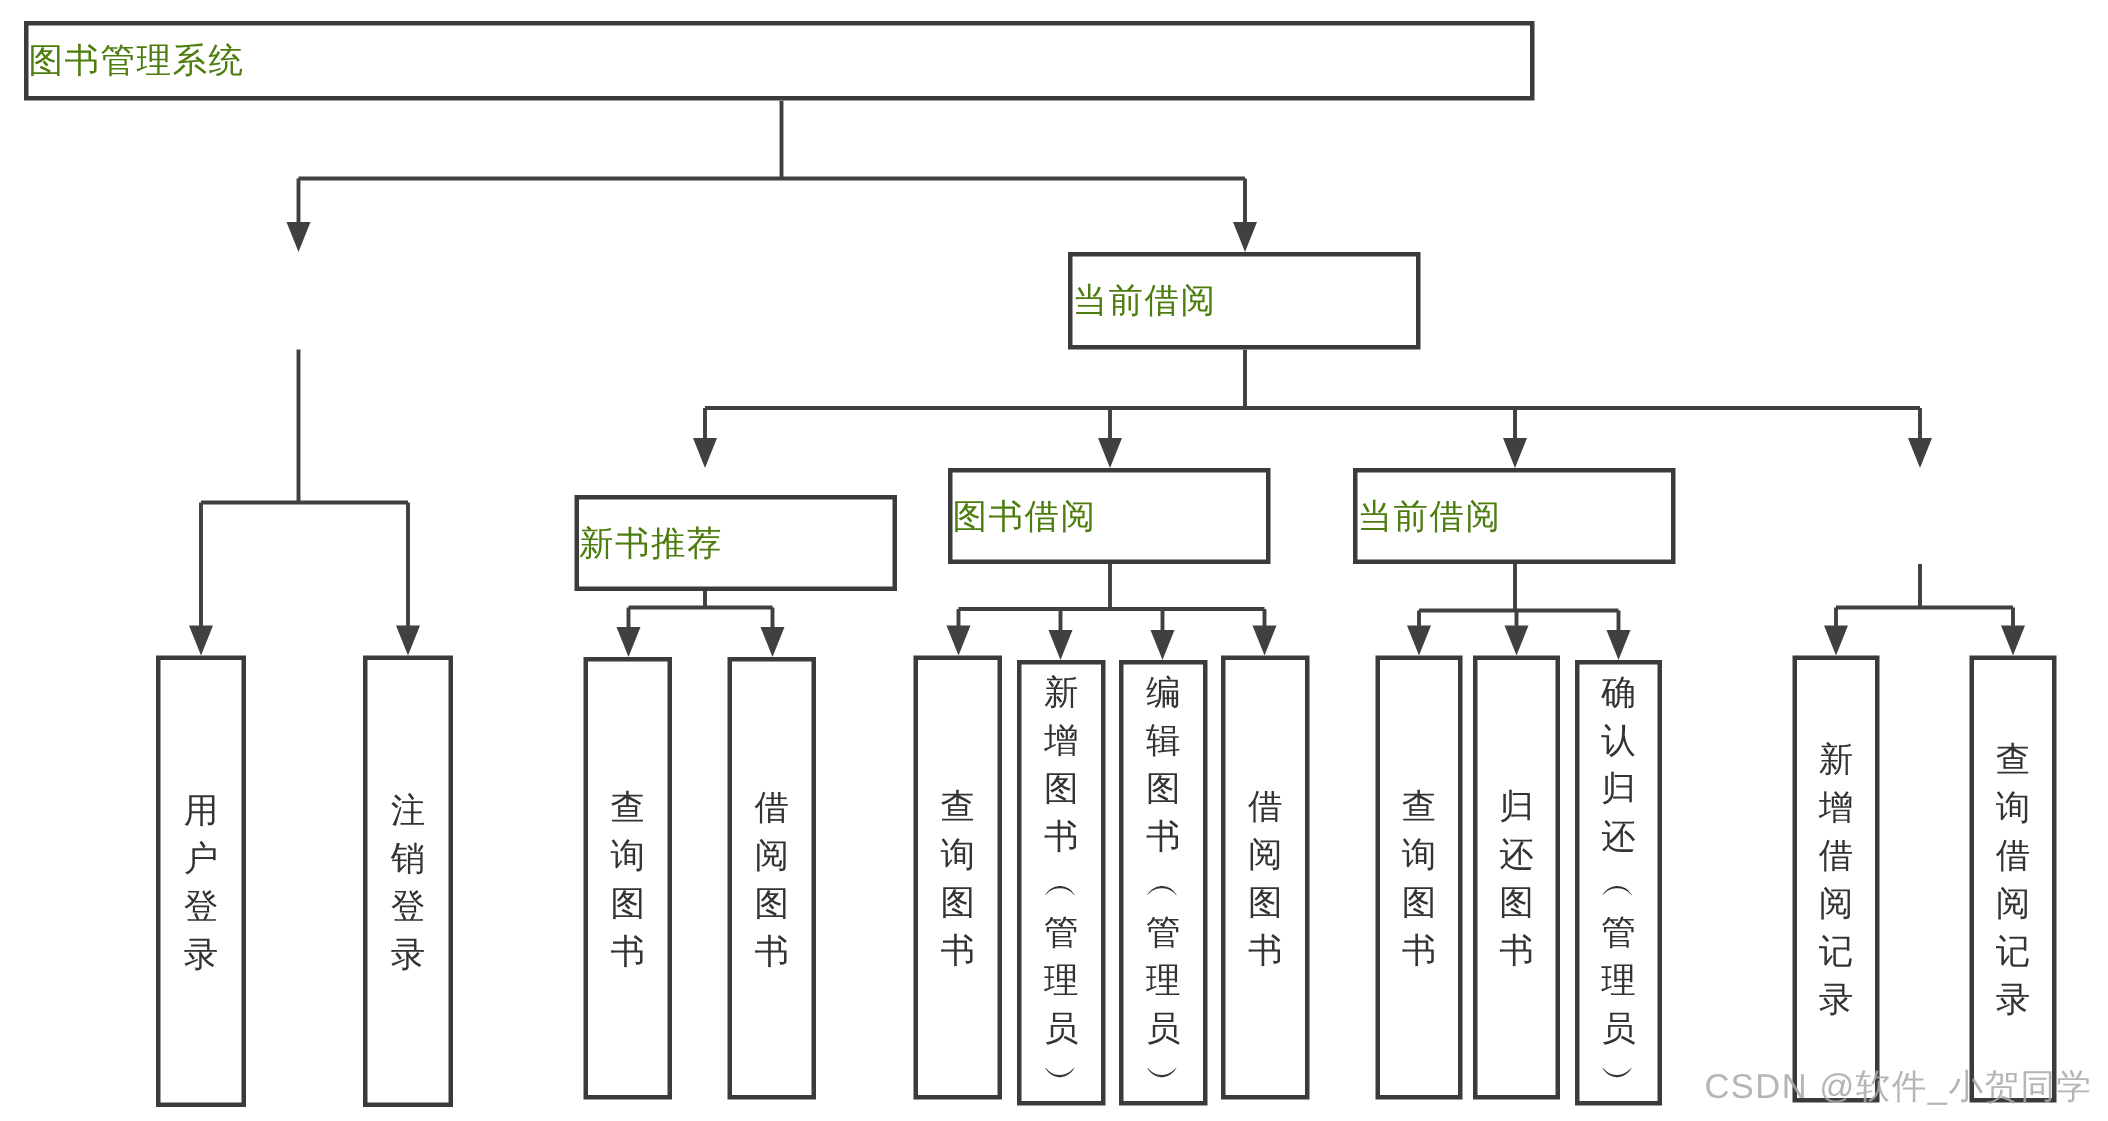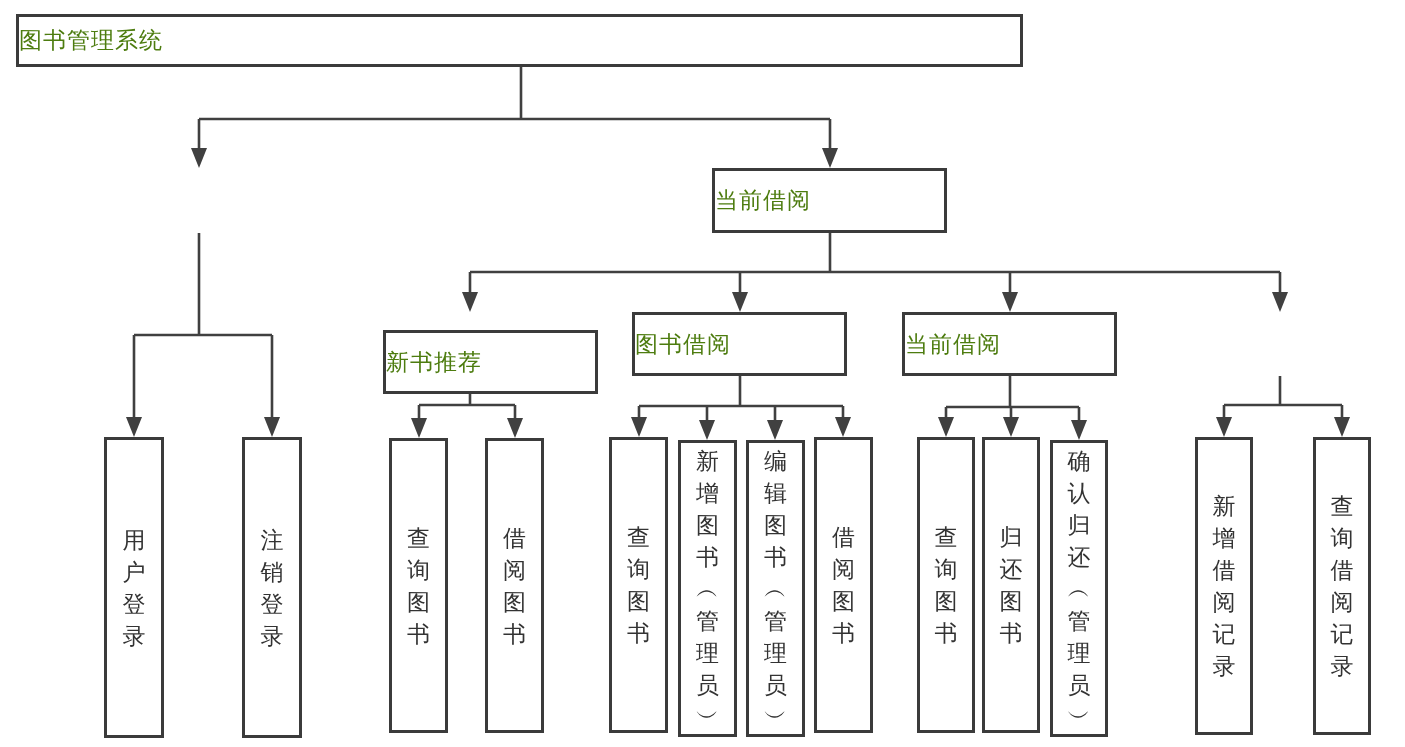--- a/index.html
+++ b/index.html
@@ -229,13 +229,14 @@
   </div>
   <div class="leaf" id="l-d1">
     <span class="vtext">查
 询
 借
 阅
 记
 录</span>
   </div>
 
+  <div id="watermark">CSDN @软件_小贺同学</div>
 </div>
 
 </body></html>

